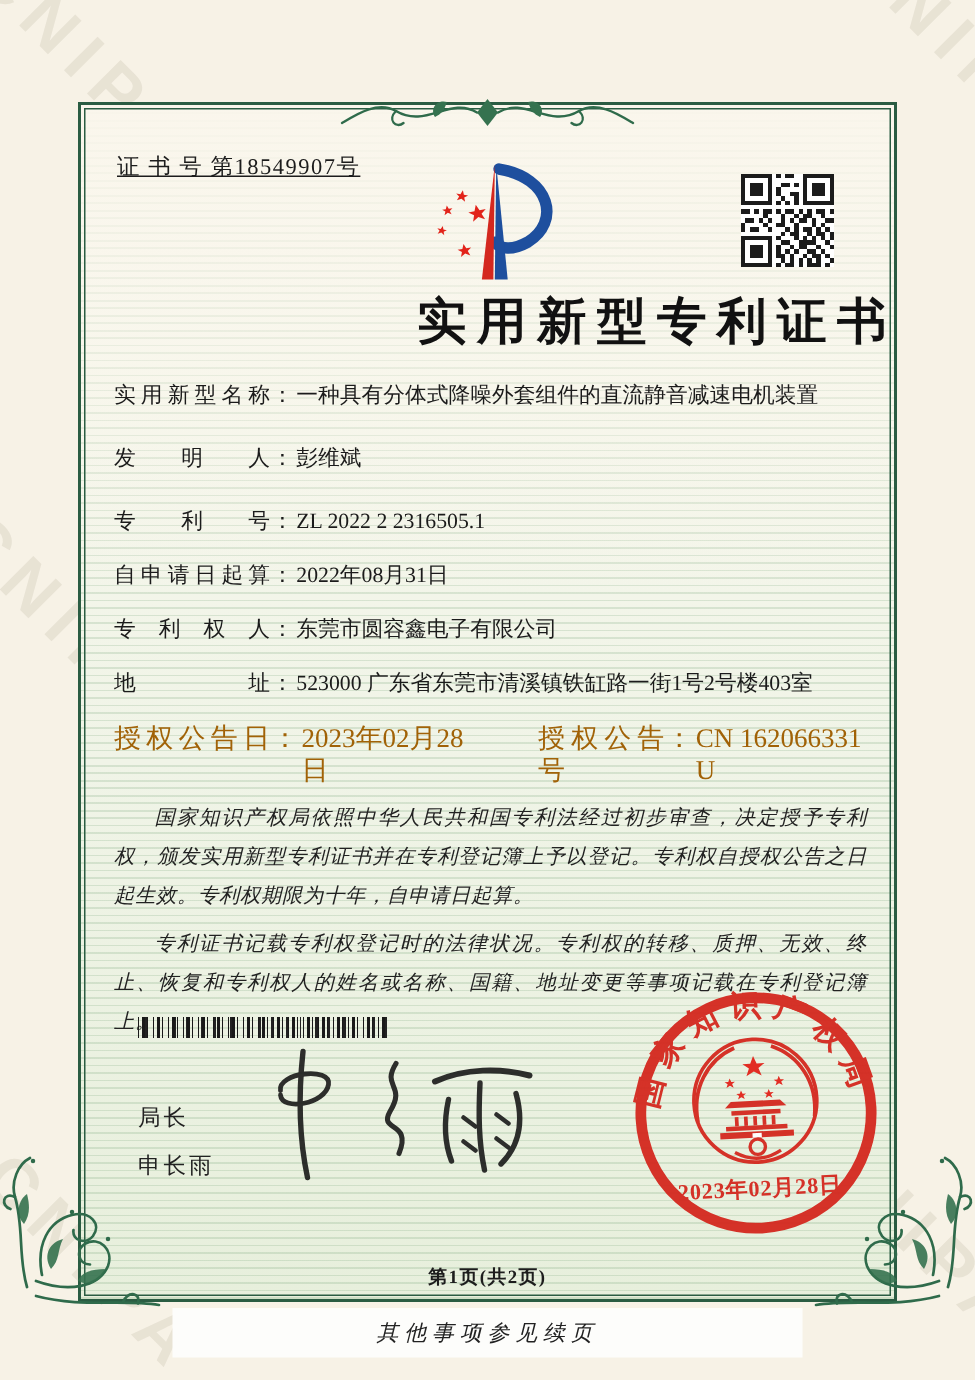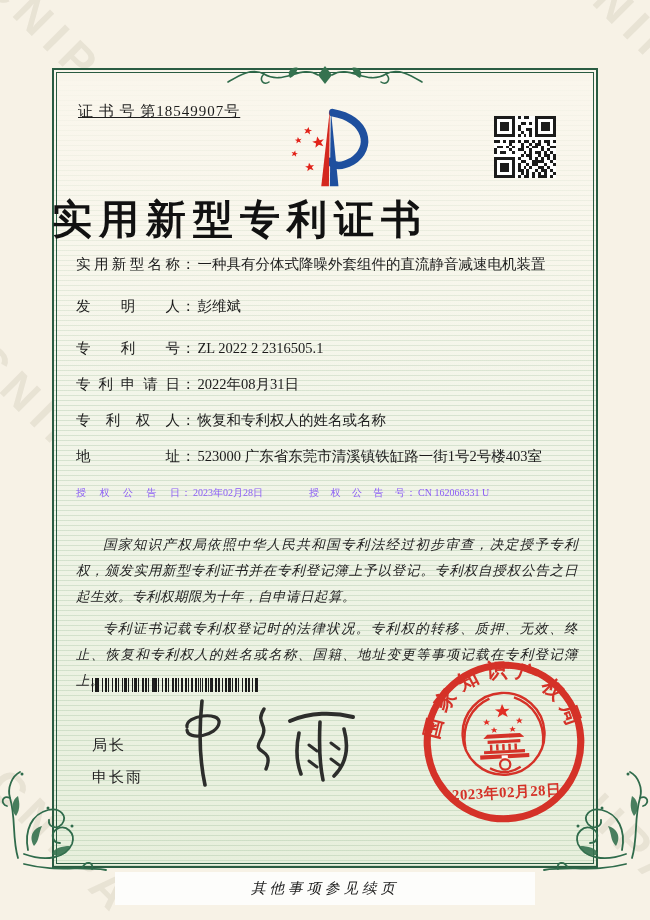--- a/index.html
+++ b/index.html
@@ -34,34 +34,34 @@
   }
   
   .cert-no {
     position:absolute; left:78px; top:102px; z-index:3;
     font-size:15px; color:#1c1c1c; letter-spacing:1px;text-decoration:underline;
   }
   .logo { position:absolute; left:272px; top:106px; width:110px; height:86px; z-index:3; }
   .qr { position:absolute; left:494px; top:116px; width:62px; height:62px; z-index:3; }
   .title {
     position:absolute; left:52px; top:192px; width:546px; z-index:3;
-    text-align:left; font-size:40px; font-weight:700;
+    text-align:right; font-size:33px; font-weight:700;
     letter-spacing:7px; color:#111;
   }
   
   .fields { position:absolute; left:76px; top:254px; width:500px; z-index:3; }
   .frow { display:flex; align-items:center; font-size:14.5px; color:#1b1b1b; margin-bottom:15px; line-height:21px; }
   .frow.gap-lg { margin-bottom:21px; }
   .flabel {
     display:inline-block; width:104px; flex:0 0 104px;
     text-align:justify; text-align-last:justify;
   }
   .fcolon { flex:0 0 auto; padding:0 2px 0 1px; }
   .fvalue { flex:1 1 auto; }
-  .grant-row { display:flex; font-size:10px; color:#8b5cf6; line-height:21px; }
+  .grant-row { display:flex; font-size:18px; color:#a16207; line-height:21px; }
   .grant-pair2 { margin-left:46px; display:flex; }
   .flabel2 { display:inline-block; width:96px; text-align:justify; text-align-last:justify; }
   
   .body-text {
     position:absolute; left:76px; top:532px; width:502px; z-index:3;
     font-size:13.5px; font-style:italic; color:#222;
     line-height:26px; letter-spacing:0.5px; text-align:justify;
   }
   .body-text p { text-indent:2em; margin-bottom:6px; }
   
@@ -160,28 +160,28 @@
       <span class="flabel">发明人</span>
         <span class="fcolon">：</span>
         <span class="fvalue">彭维斌</span>
     </div>
     <div class="frow">
       <span class="flabel">专利号</span>
         <span class="fcolon">：</span>
         <span class="fvalue">ZL 2022 2 2316505.1</span>
     </div>
     <div class="frow">
-      <span class="flabel">专利申请日</span>
+      <span class="flabel">自申请日起算</span>
         <span class="fcolon">：</span>
         <span class="fvalue">2022年08月31日</span>
     </div>
     <div class="frow">
       <span class="flabel">专利权人</span>
         <span class="fcolon">：</span>
-        <span class="fvalue">恢复和专利权人的姓名或名称</span>
+        <span class="fvalue">东莞市圆容鑫电子有限公司</span>
     </div>
     <div class="frow">
       <span class="flabel">地址</span>
         <span class="fcolon">：</span>
         <span class="fvalue">523000 广东省东莞市清溪镇铁缸路一街1号2号楼403室</span>
     </div>
     <div class="grant-row">
       <span class="flabel">授权公告日</span>
         <span class="fcolon">：</span>
         <span>2023年02月28日</span>
@@ -246,20 +246,21 @@
         <rect x="-20" y="16" width="40" height="3"></rect>
         <rect x="-24" y="20" width="48" height="4"></rect>
         <rect x="-3" y="21" width="6" height="3" fill="#ffffff"></rect>
         <circle cy="30" r="5" fill="none" stroke="#d4281f" stroke-width="2.2"></circle>
         <path d="M-15,33 q15,9 30,0" fill="none" stroke="#d4281f" stroke-width="2.2"></path>
       </g>
       <text x="84" y="138" font-size="14.5" font-weight="600" fill="#d4281f" text-anchor="middle" letter-spacing="0.5" font-family="'Liberation Serif',serif">2023年02月28日</text>
     </svg>
   </div>
 
+  <div class="page-info">第1页(共2页)</div>
   <div class="note-strip">
     <span class="note-text">其他事项参见续页</span>
   </div>
 
   <div class="orn orn-top">
     <svg viewBox="0 0 210 34" width="210" height="34">
       <g stroke="#2f6b4b" stroke-width="1.6" fill="none" stroke-linecap="round">
         <path d="M98,15 C80,4 64,26 44,14 C32,7 18,16 8,22"></path>
         <path d="M112,15 C130,4 146,26 166,14 C178,7 192,16 202,22"></path>
         <path d="M44,14 C38,20 44,26 49,22"></path>

